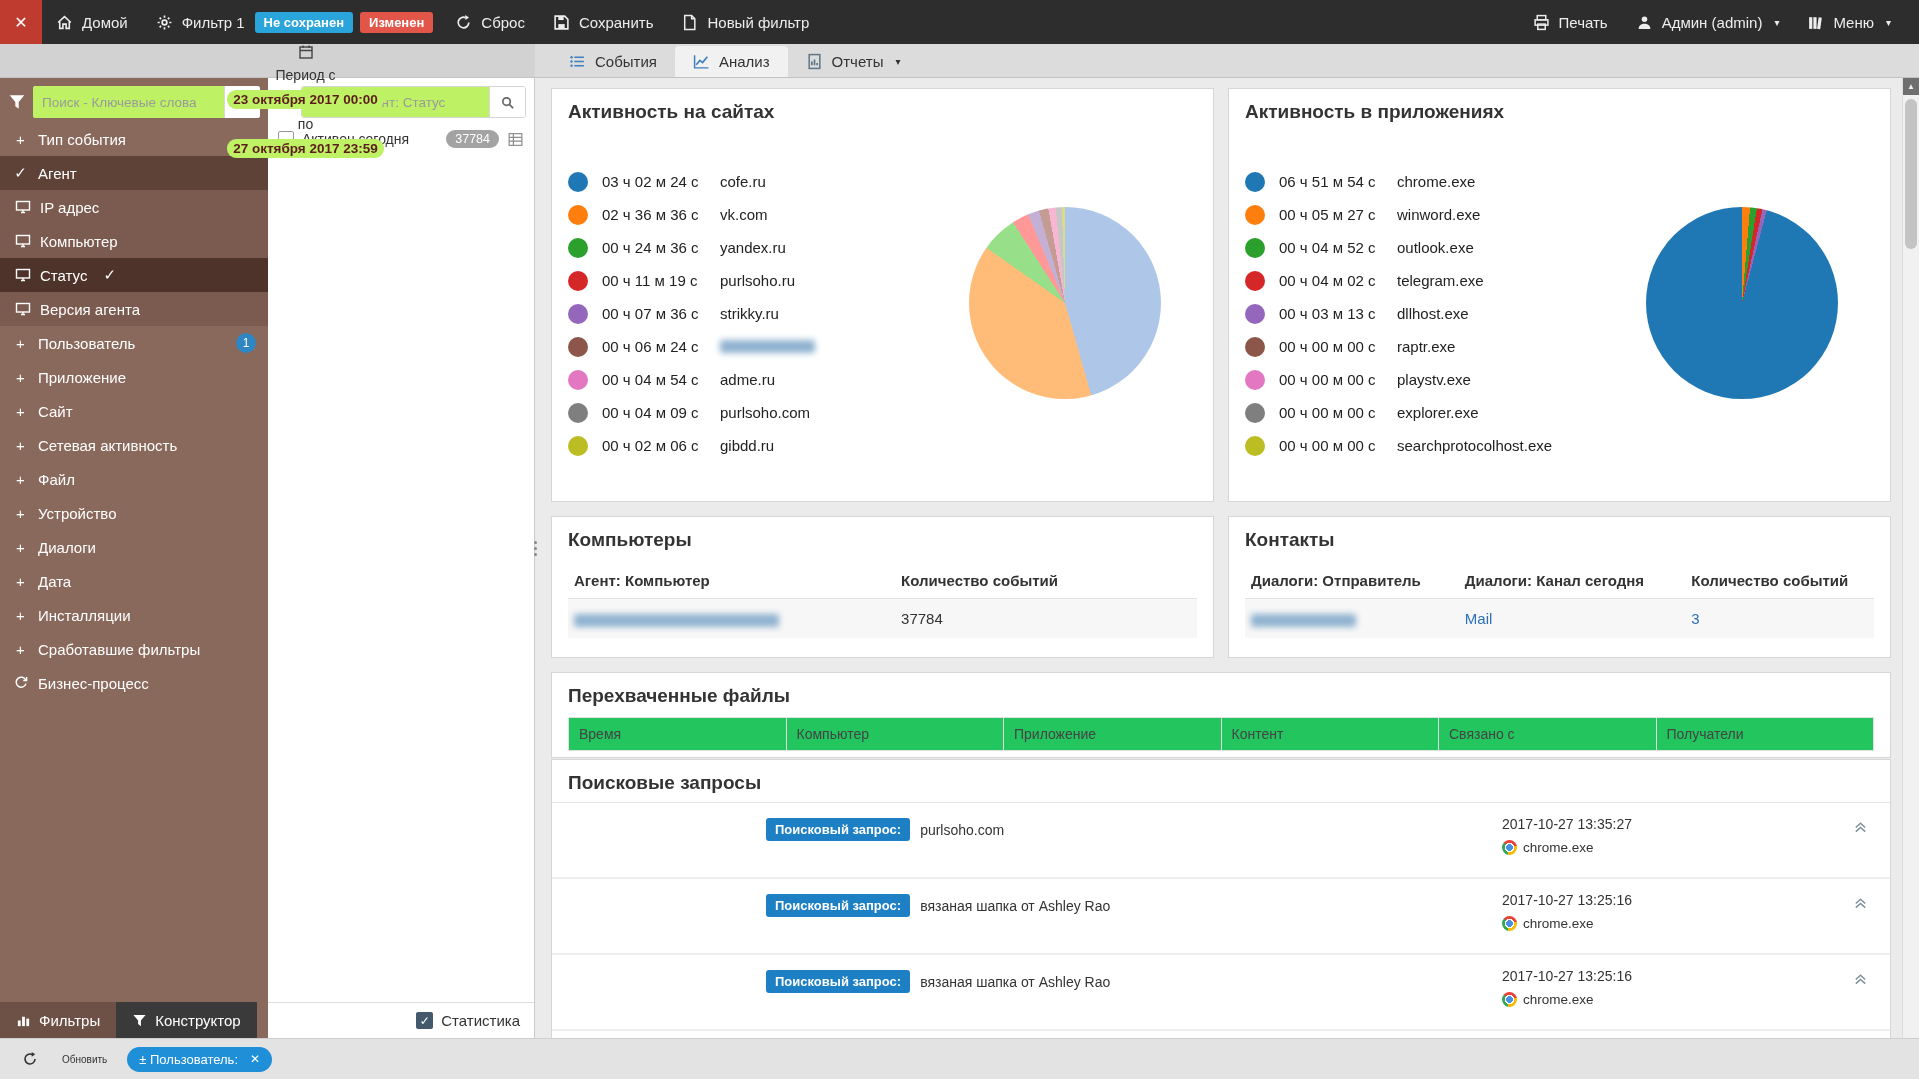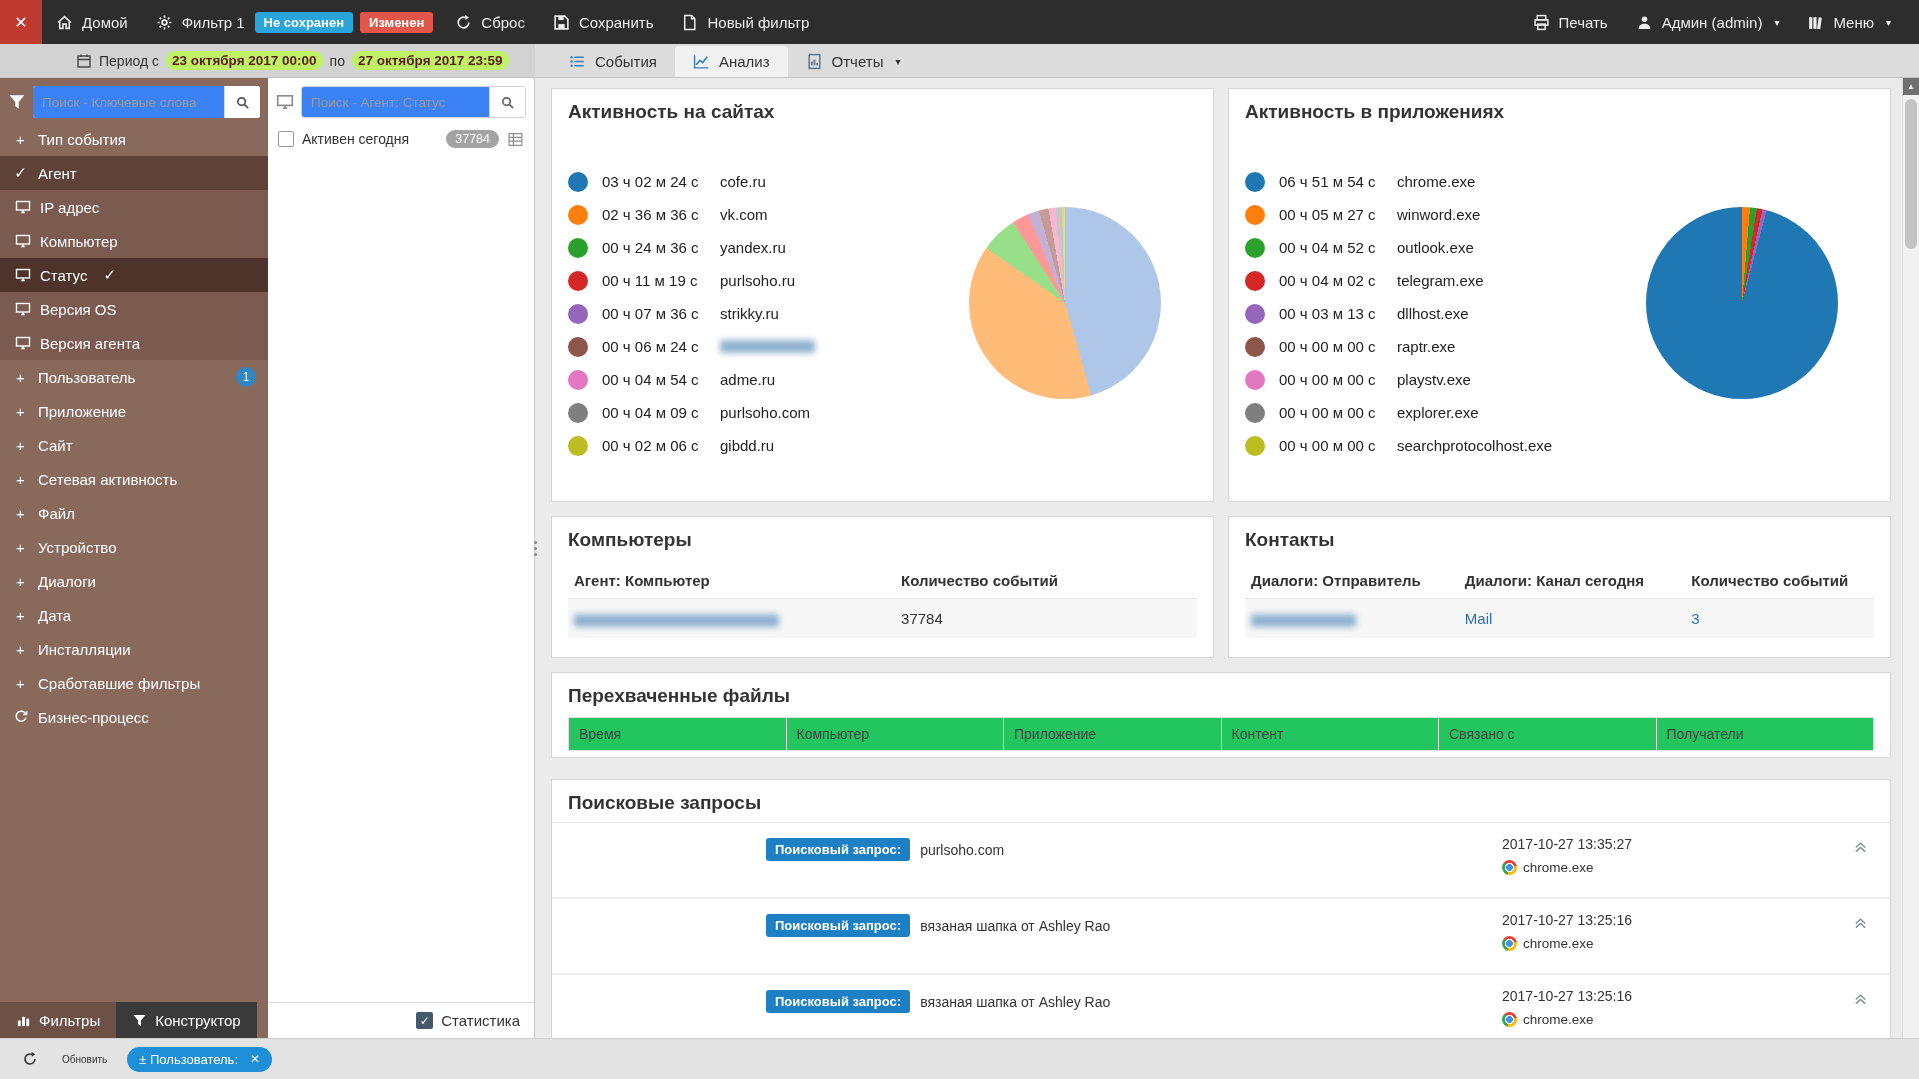--- a/index.html
+++ b/index.html
@@ -14,37 +14,37 @@
   .tb-item svg { width:17px; height:17px; }
   .badge { padding:3px 9px; border-radius:3px; font-size:13px; color:#fff; font-weight:bold; }
   .badge-unsaved { background:#2aa5dc; }
   .badge-changed { background:#e25549; }
   .tb-badges { display:flex; gap:7px; margin-left:-4px; margin-right:8px; }
   .tb-right { margin-left:auto; display:flex; align-items:center; padding-right:14px; }
   .caret { font-size:10px; margin-left:3px; }
 
   
   .row2 { position:absolute; top:44px; left:0; width:100%; height:34px; display:flex; z-index:10; }
-  .period-bar { width:535px; background:#d2d2d2; border-bottom:1px solid #c2c2c2; display:flex; align-items:center; gap:7px; padding-left:76px; font-size:14px; color:#333; }
+  .period-bar { width:535px; background:#d2d2d2; border-bottom:1px solid #c2c2c2; display:flex; align-items:center; gap:7px; padding-left:76px; font-size:14px; color:#333;flex-direction:column; }
   .period-bar svg { width:16px; height:16px; color:#444; }
   .date-chip { background:#bef264; color:#5c1c1c; font-weight:bold; padding:2px 6px; border-radius:9px; font-size:13.5px; cursor:pointer; }
   .tabs-bar { flex:1; background:#dcdcdc; border-bottom:1px solid #c2c2c2; display:flex; align-items:flex-end; padding-left:16px; }
   .tab { display:flex; align-items:center; gap:9px; height:31px; padding:0 18px; font-size:15px; color:#333; border-radius:4px 4px 0 0; cursor:pointer; }
   .tab.active { background:#f1f1f1; }
   .ticon { color:#3f7fbf; } .ticon svg { width:17px; height:17px; }
   .ticon.gray { color:#5f7585; }
 
   
   .content { position:absolute; top:78px; left:0; width:100%; height:960px; display:flex; overflow:hidden; }
 
   .sidebar { width:268px; background:#8a695d; position:relative; color:#fff; flex-shrink:0; }
   .side-search { display:flex; align-items:center; margin:8px 8px 4px 8px; gap:7px; }
   .side-search .lead-ic { color:#fff; } .lead-ic svg { width:18px; height:18px; }
   .search-box { flex:1; display:flex; height:32px; background:#fff; border-radius:3px; overflow:hidden; }
-  .search-box input { flex:1; min-width:0; border:none; outline:none; padding:0 9px; font-size:13.5px; font-family:inherit; color:#333; background:#3b82f6; }
+  .search-box input { flex:1; min-width:0; border:none; outline:none; padding:0 9px; font-size:13.5px; font-family:inherit; color:#333; background:#bef264; }
   .search-box input::placeholder { color:#9a9a9a; }
   .search-btn { width:36px; border:none; background:#fff; border-left:1px solid #d8d8d8; color:#555; display:flex; align-items:center; justify-content:center; cursor:pointer; }
   .search-btn svg { width:15px; height:15px; }
 
   .tree { margin-top:4px; }
   .tree-item { height:34px; display:flex; align-items:center; padding:0 12px; font-size:15px; cursor:pointer; gap:9px; }
   .tree-item .pfx { width:17px; text-align:center; font-size:15px; flex-shrink:0; }
   .tree-item .pfx svg { width:16px; height:16px; margin:0 auto; }
   .tree-item.sub { background:#7b5a4f; padding-left:14px; }
   .tree-item.agent { background:#5e4237; }
@@ -87,21 +87,21 @@
 
   .blur-bar { display:inline-block; height:13px; border-radius:2px; background:#8fb2cf; filter:blur(3px); vertical-align:middle; }
   .w90 { width:95px; } .w200 { width:205px; } .w100 { width:105px; }
 
   table.simple { width:100%; border-collapse:collapse; margin-top:12px; font-size:15px; }
   table.simple th { text-align:left; font-weight:bold; color:#333; padding:9px 6px; border-bottom:1px solid #e3e3e3; }
   table.simple td { padding:11px 6px; }
   table.simple tr.data { background:#f7f7f7; }
   .link { color:#2a6fba; text-decoration:none; cursor:pointer; }
 
-  .card.files { height:86px; margin-bottom:21px; overflow:hidden; }
+  .card.files { height:86px; margin-bottom:1px; overflow:hidden; }
   .files-header { display:flex; margin-top:10px; background:#22c55e; border:1px solid #e0e0e0; }
   .files-header span { flex:1; padding:8px 10px; font-size:14px; color:#444; border-right:1px solid #e0e0e0; }
   .files-header span:last-child { border-right:none; }
 
   .card.queries { height:430px; padding-bottom:0; }
   .q-list { margin:8px -16px 0 -16px; border-top:1px solid #e4e4e4; }
   .q-row { position:relative; height:76px; border-bottom:2px solid #ececec; background:#fff; }
   .q-main { position:absolute; left:214px; top:15px; display:flex; align-items:center; gap:10px; }
   .q-badge { background:#1d7fc4; color:#fff; font-size:13px; font-weight:bold; padding:4px 9px; border-radius:3px; }
   .q-text { font-size:14px; color:#333; }
@@ -315,29 +315,20 @@
         </div>
         <div class="tree-item sub selected">
           <span class="pfx">
             <svg viewBox="0 0 16 16" fill="none" stroke="currentColor" stroke-width="1.4">
               <rect x="1.5" y="2.5" width="13" height="8.5"></rect>
               <path d="M6 13.5 H10 M8 11 V13.5"></path>
             </svg>
           </span>
           <span class="lbl">Статус</span>
           <span class="sfx">✓</span>
-        </div>
-        <div class="tree-item sub">
-          <span class="pfx">
-            <svg viewBox="0 0 16 16" fill="none" stroke="currentColor" stroke-width="1.4">
-              <rect x="1.5" y="2.5" width="13" height="8.5"></rect>
-              <path d="M6 13.5 H10 M8 11 V13.5"></path>
-            </svg>
-          </span>
-          <span class="lbl">Версия OS</span>
         </div>
         <div class="tree-item sub">
           <span class="pfx">
             <svg viewBox="0 0 16 16" fill="none" stroke="currentColor" stroke-width="1.4">
               <rect x="1.5" y="2.5" width="13" height="8.5"></rect>
               <path d="M6 13.5 H10 M8 11 V13.5"></path>
             </svg>
           </span>
           <span class="lbl">Версия агента</span>
         </div>

